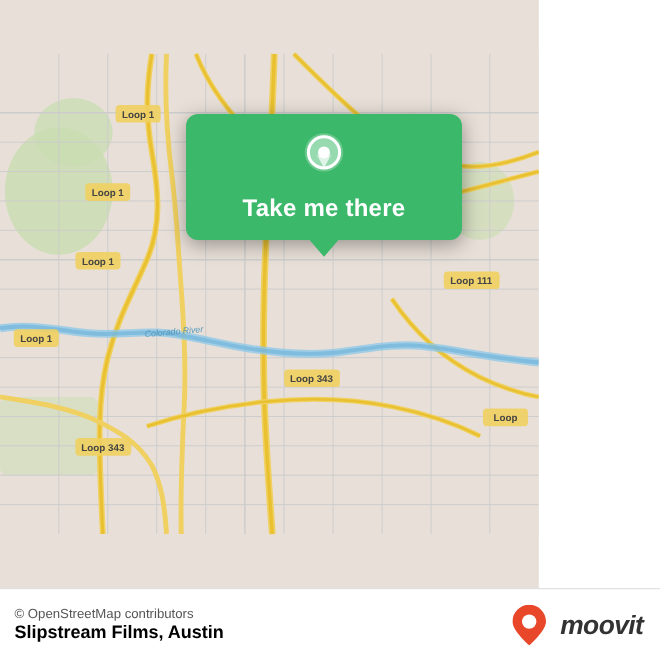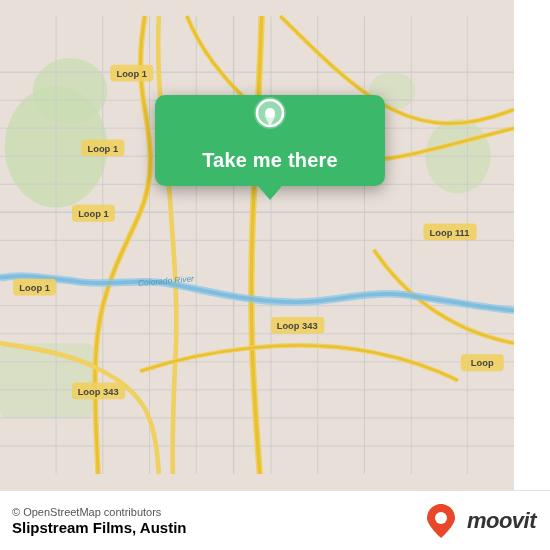--- a/index.html
+++ b/index.html
@@ -5,42 +5,42 @@
     * { margin: 0; padding: 0; box-sizing: border-box; }
     body {
       width: 550px;
       height: 550px;
       overflow: hidden;
       font-family: Arial, sans-serif;
       position: relative;
     }
 
     #map-container {
-      width: 514px;
+      width: 449px;
       height: 490px;
       position: relative;
       overflow: hidden;
       background-color: #e8e0d8;
     }
 
     
     #map-svg {
       width: 100%;
       height: 100%;
     }
 
     
     #popup-card {
       position: absolute;
       top: 95px;
       left: 155px;
       width: 230px;
       background: #3bb86a;
       border-radius: 10px;
-      padding: 0 20px 14px 20px;
+      padding: 14px 20px 14px 20px;
       display: flex;
       flex-direction: column;
       align-items: center;
       box-shadow: 0 4px 16px rgba(0,0,0,0.35);
       cursor: pointer;
     }
 
     #popup-pin-icon {
       width: 44px;
       height: 44px;

